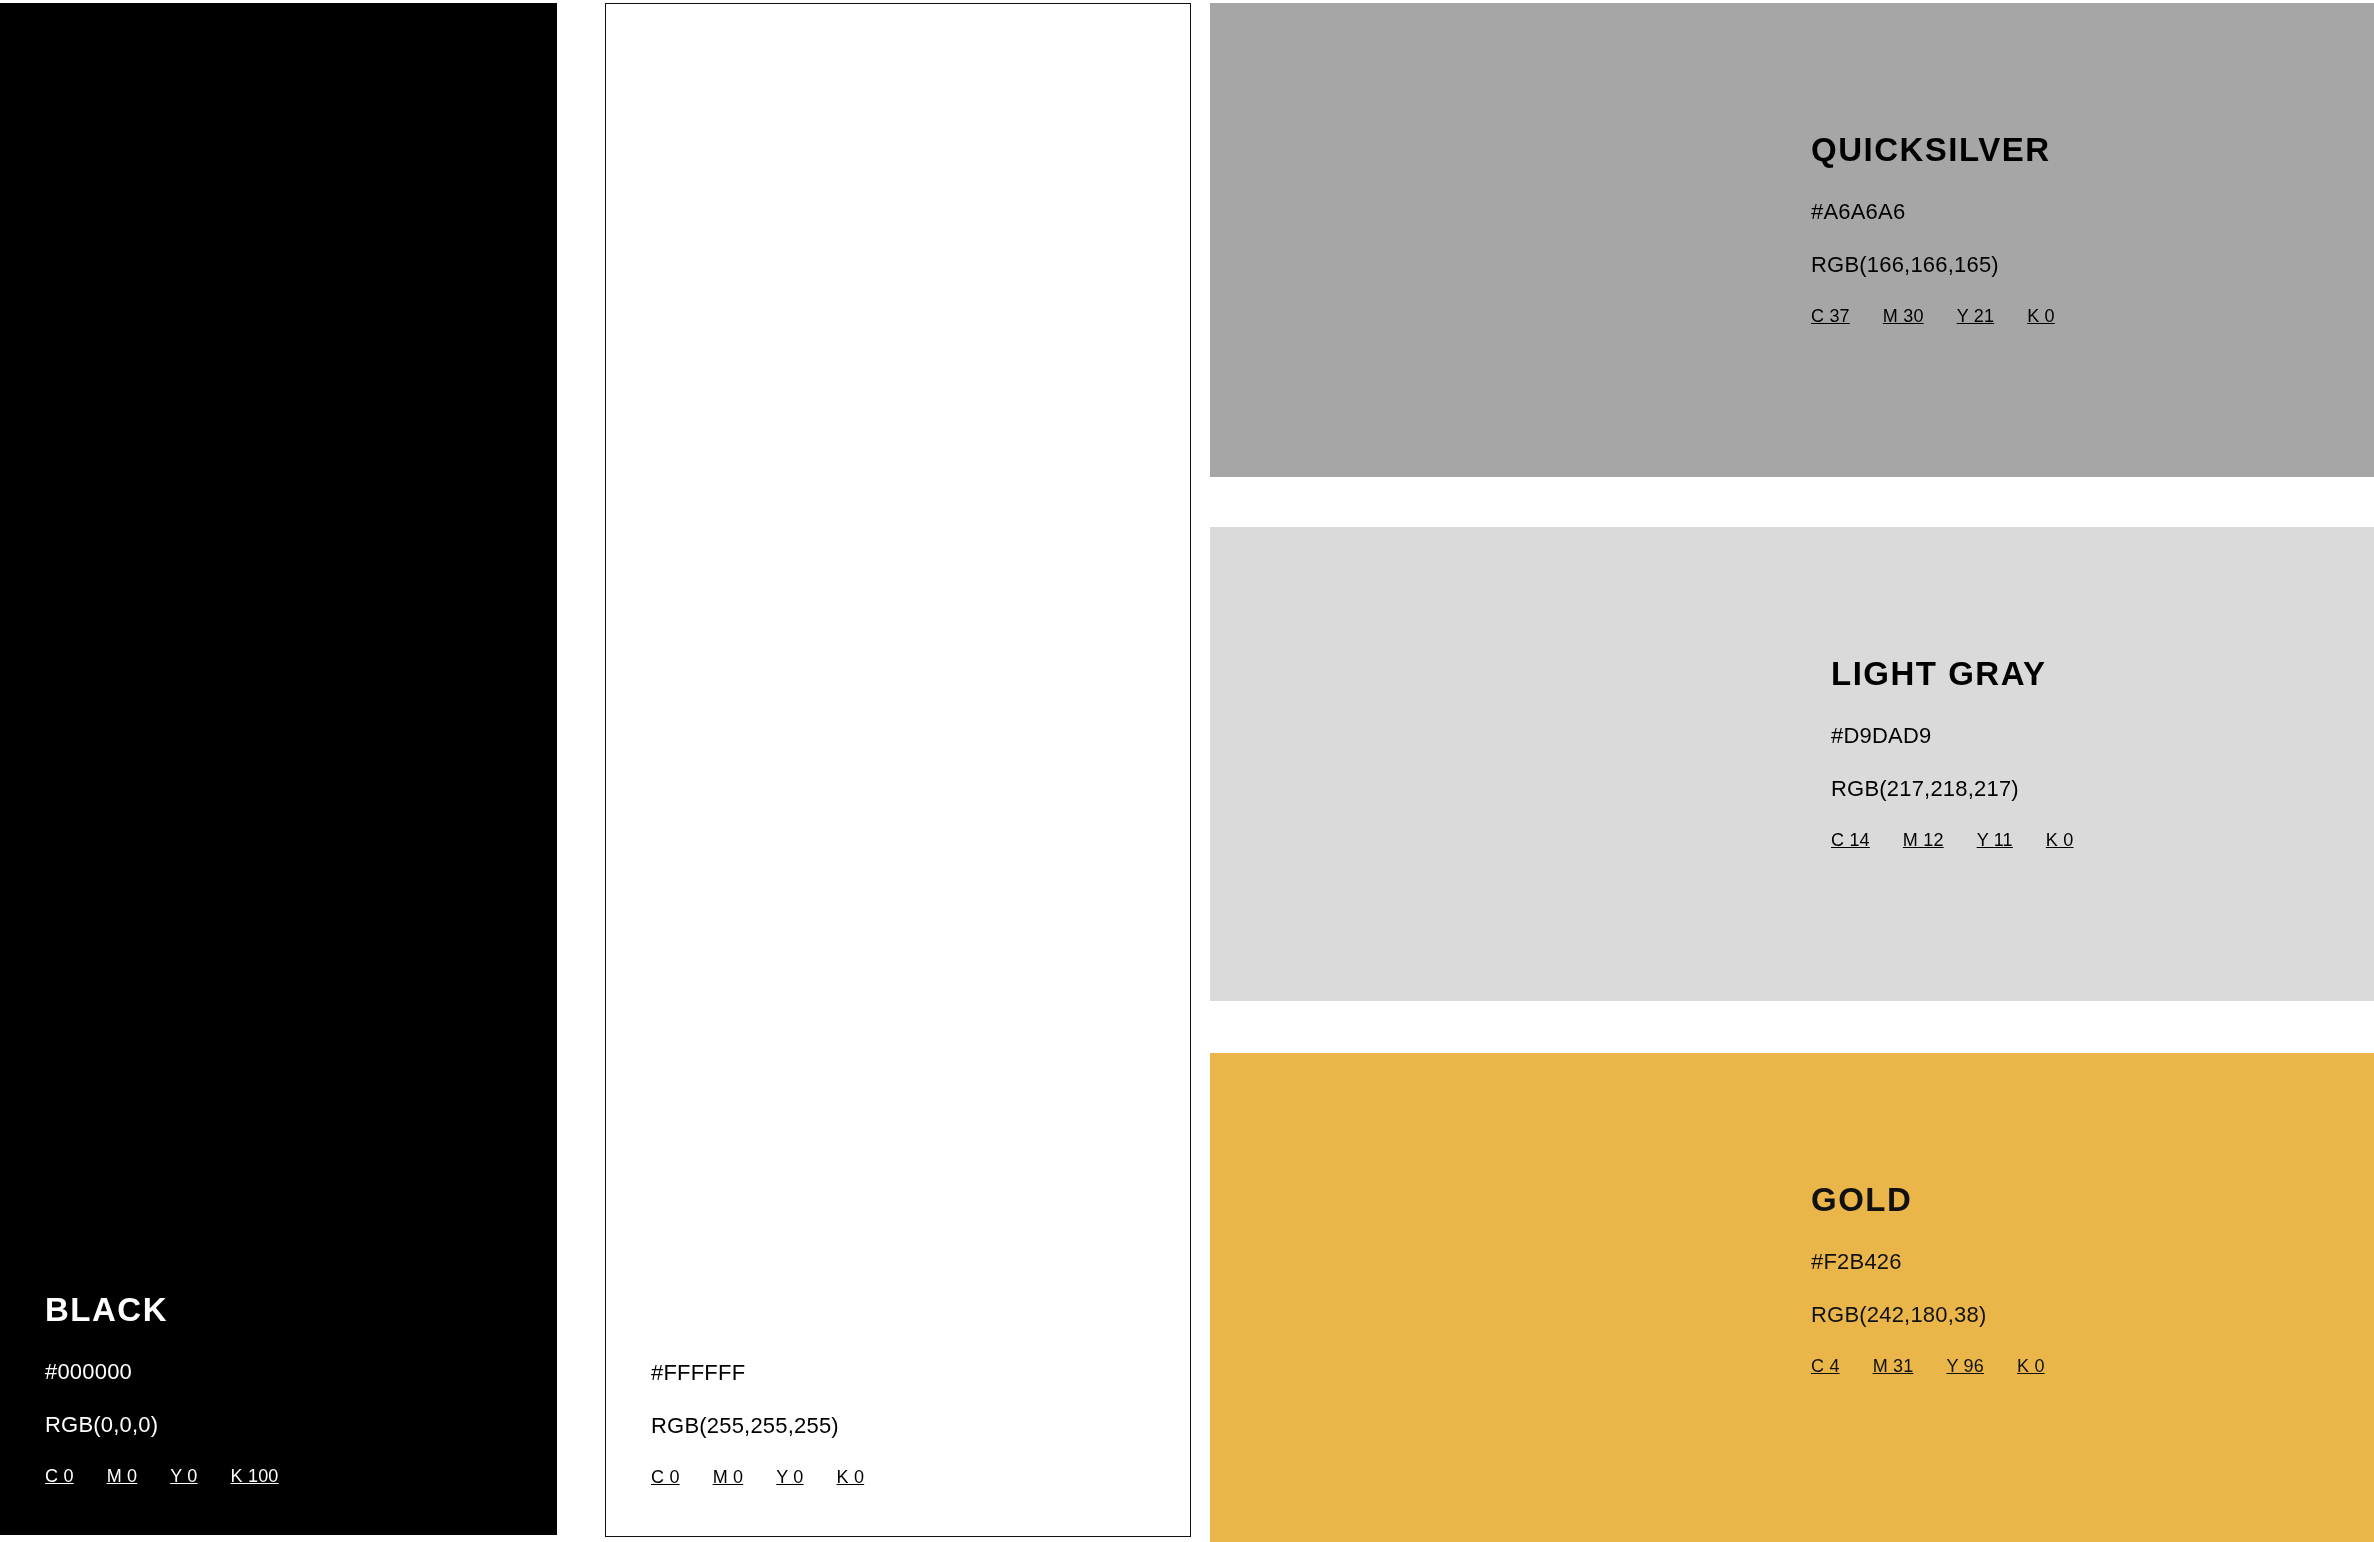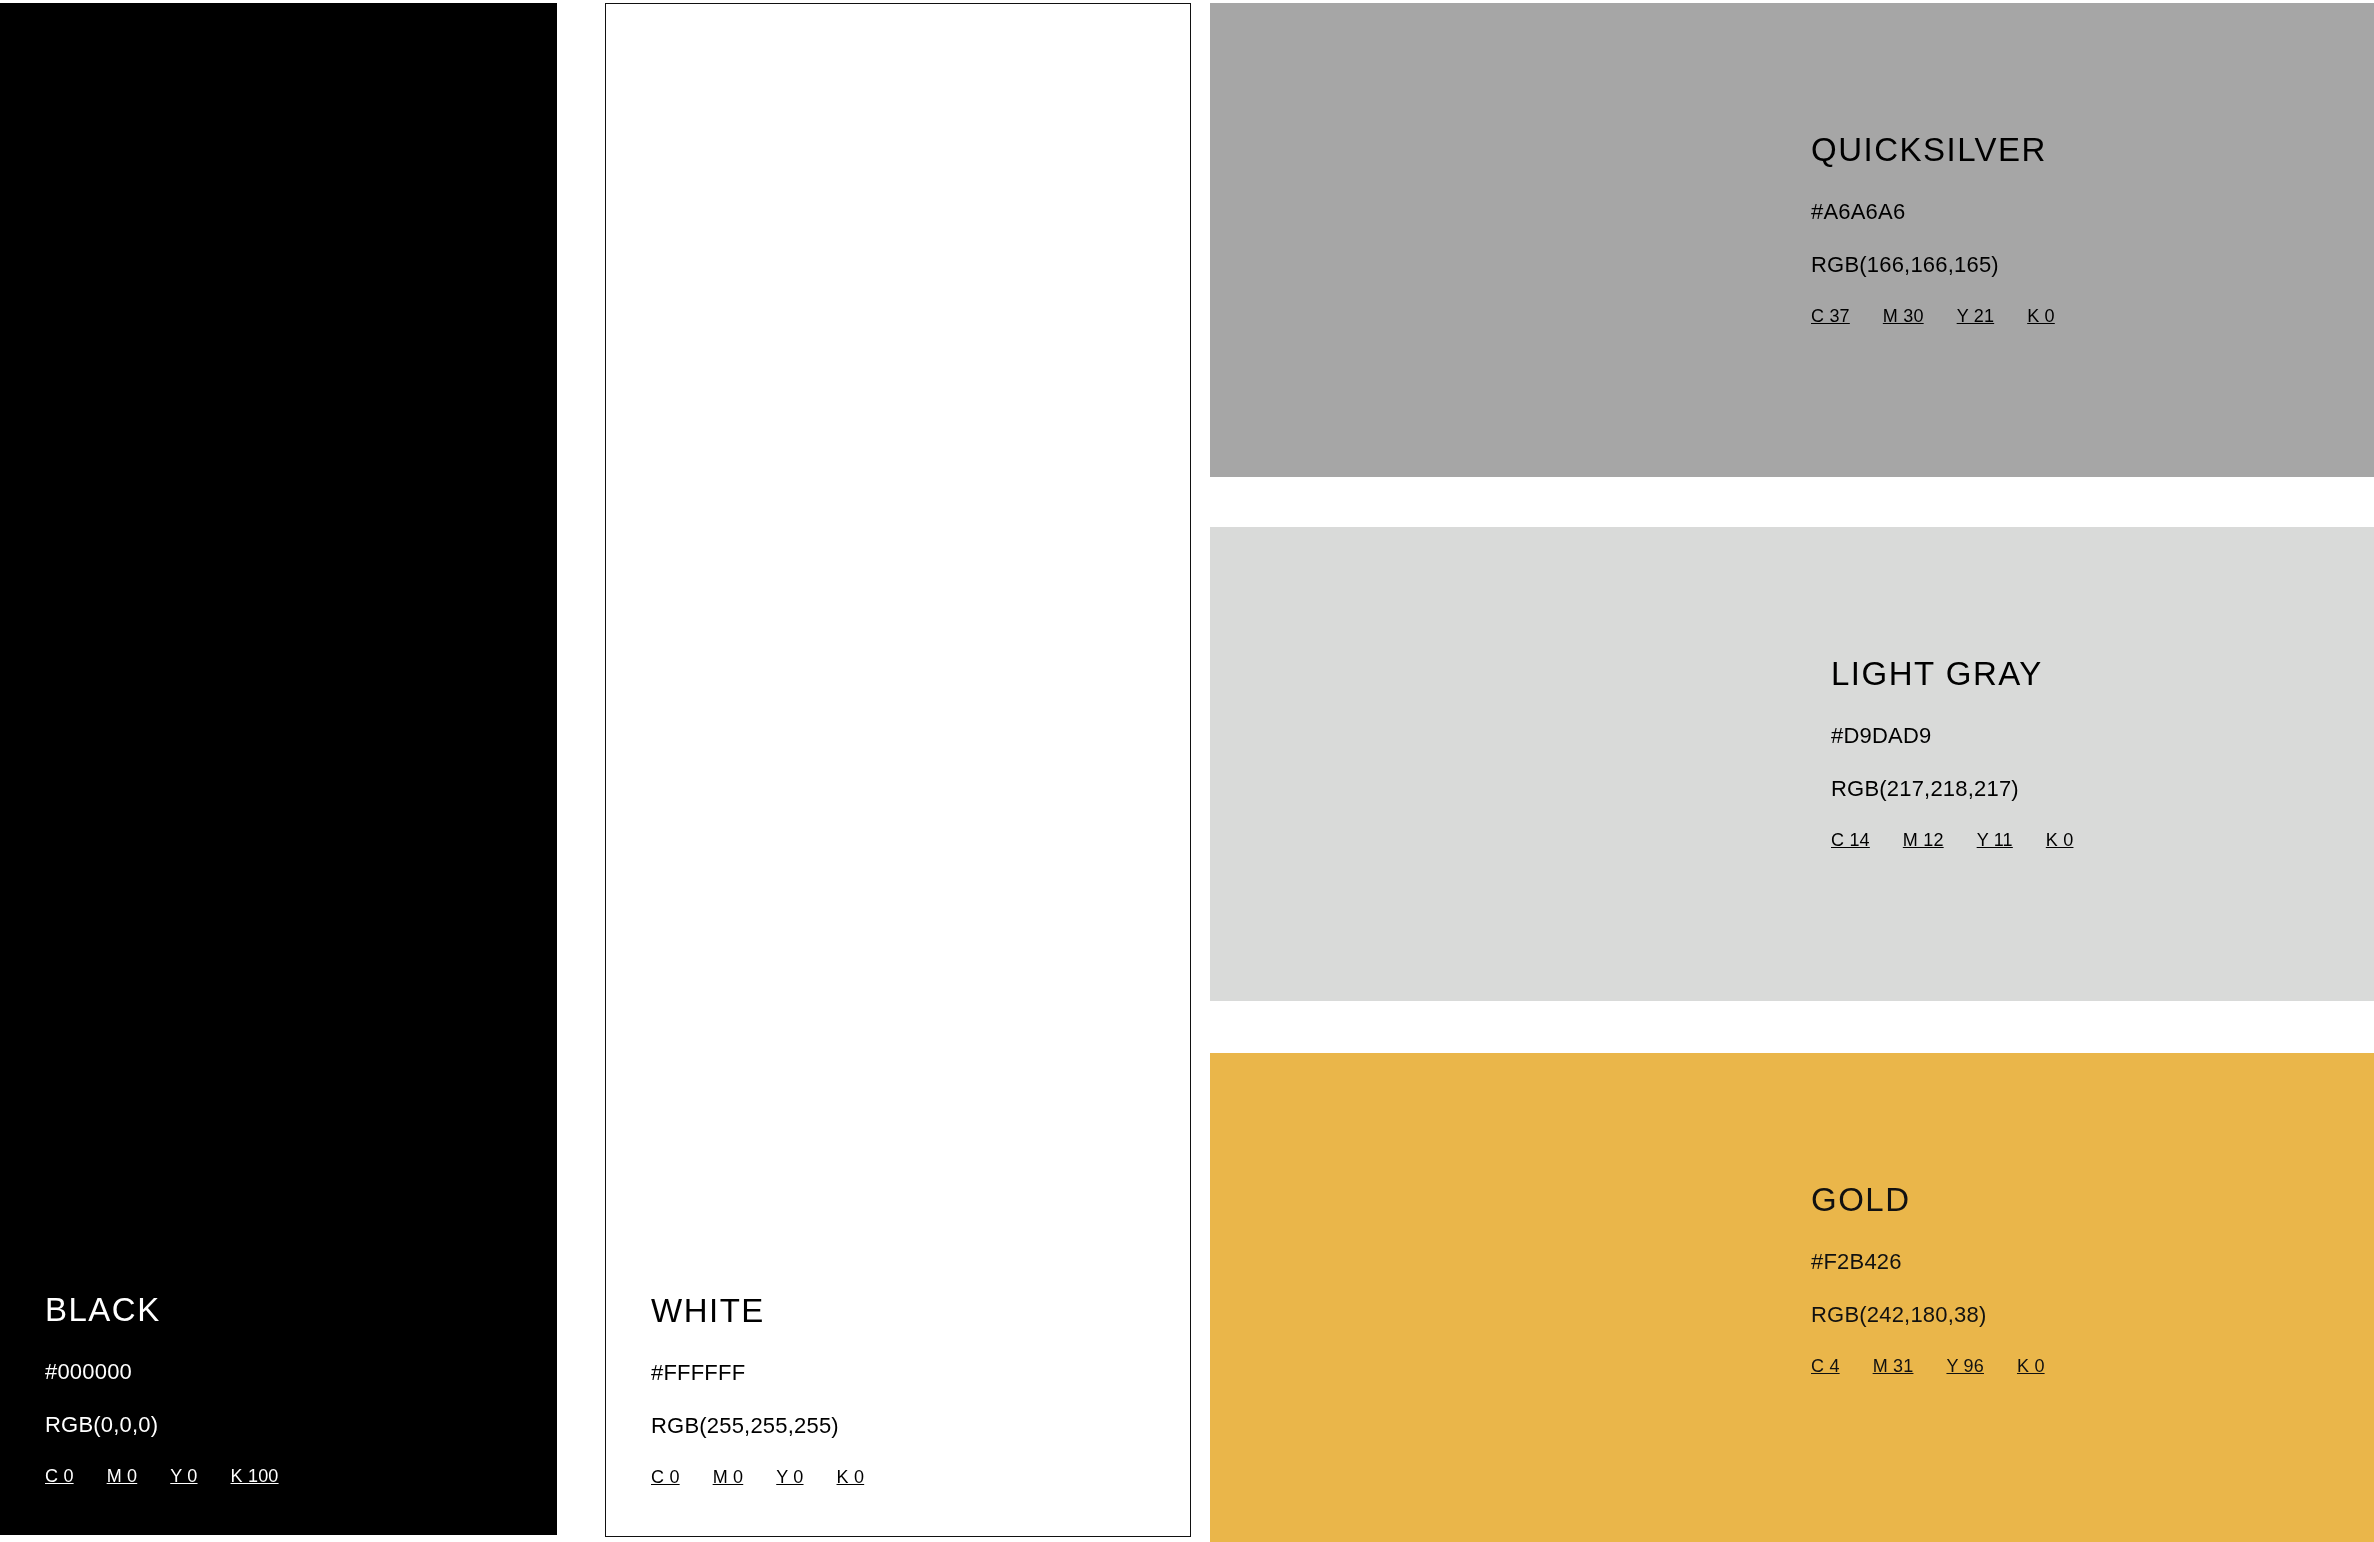--- a/index.html
+++ b/index.html
@@ -22,21 +22,21 @@
   }
 
   .swatch-inner {
     position: absolute;
     left: 45px;
     right: 22px;
   }
 
   .swatch-title {
     font-size: 33px;
-    font-weight: normal;
+    font-weight: bold;
     letter-spacing: 1.5px;
     line-height: 1;
     margin: 0 0 35px 0;
     white-space: nowrap;
   }
 
   .swatch-line {
     font-size: 22px;
     font-weight: normal;
     letter-spacing: 0.2px;
@@ -127,21 +127,20 @@
       <span class="cmyk-cell">C 0</span>
       <span class="cmyk-cell">M 0</span>
       <span class="cmyk-cell">Y 0</span>
       <span class="cmyk-cell">K 100</span>
     </div>
   </div>
 </div>
 
 <div class="swatch" id="swatch-white">
   <div class="swatch-inner">
-    <div class="swatch-title">WHITE</div>
     <div class="swatch-line">#FFFFFF</div>
     <div class="swatch-line">RGB(255,255,255)</div>
     <div class="cmyk-row">
       <span class="cmyk-cell">C 0</span>
       <span class="cmyk-cell">M 0</span>
       <span class="cmyk-cell">Y 0</span>
       <span class="cmyk-cell">K 0</span>
     </div>
   </div>
 </div>

